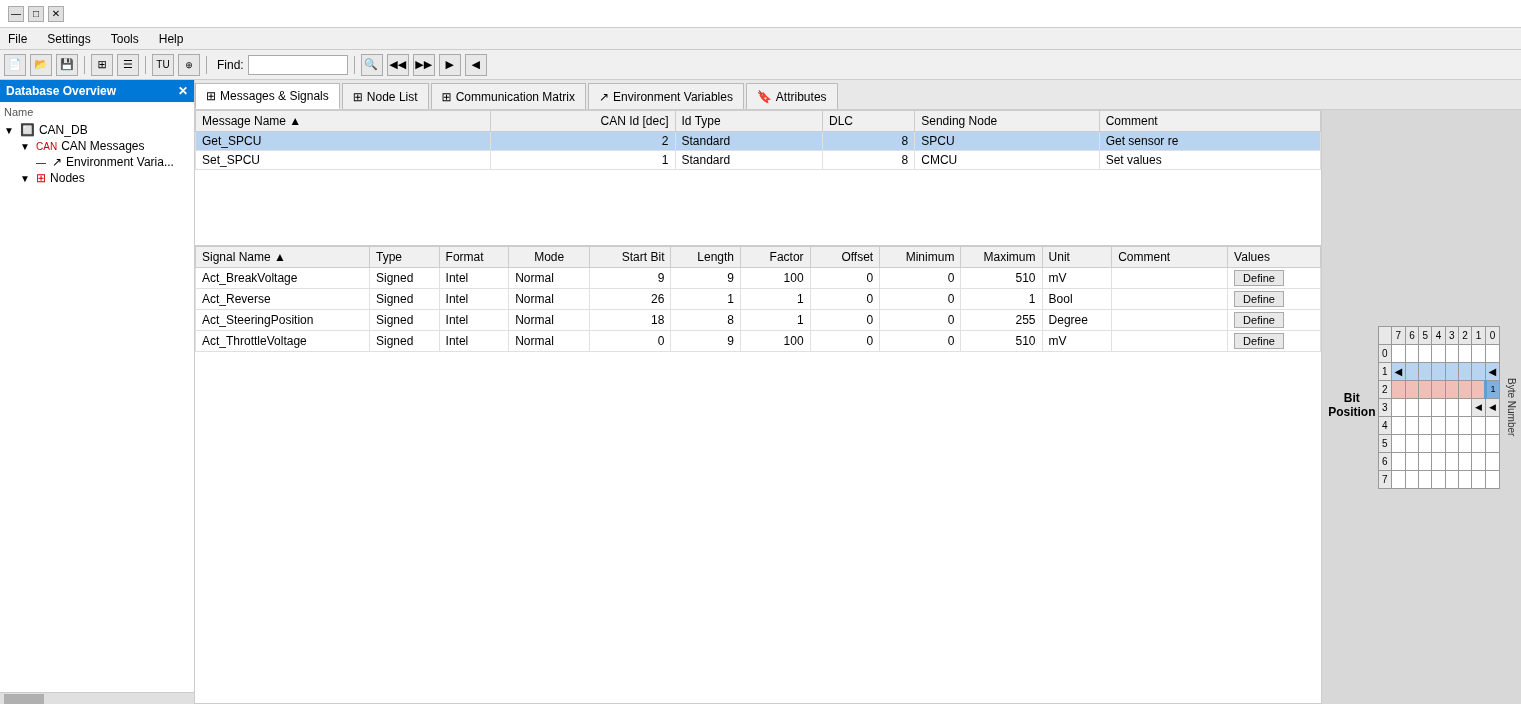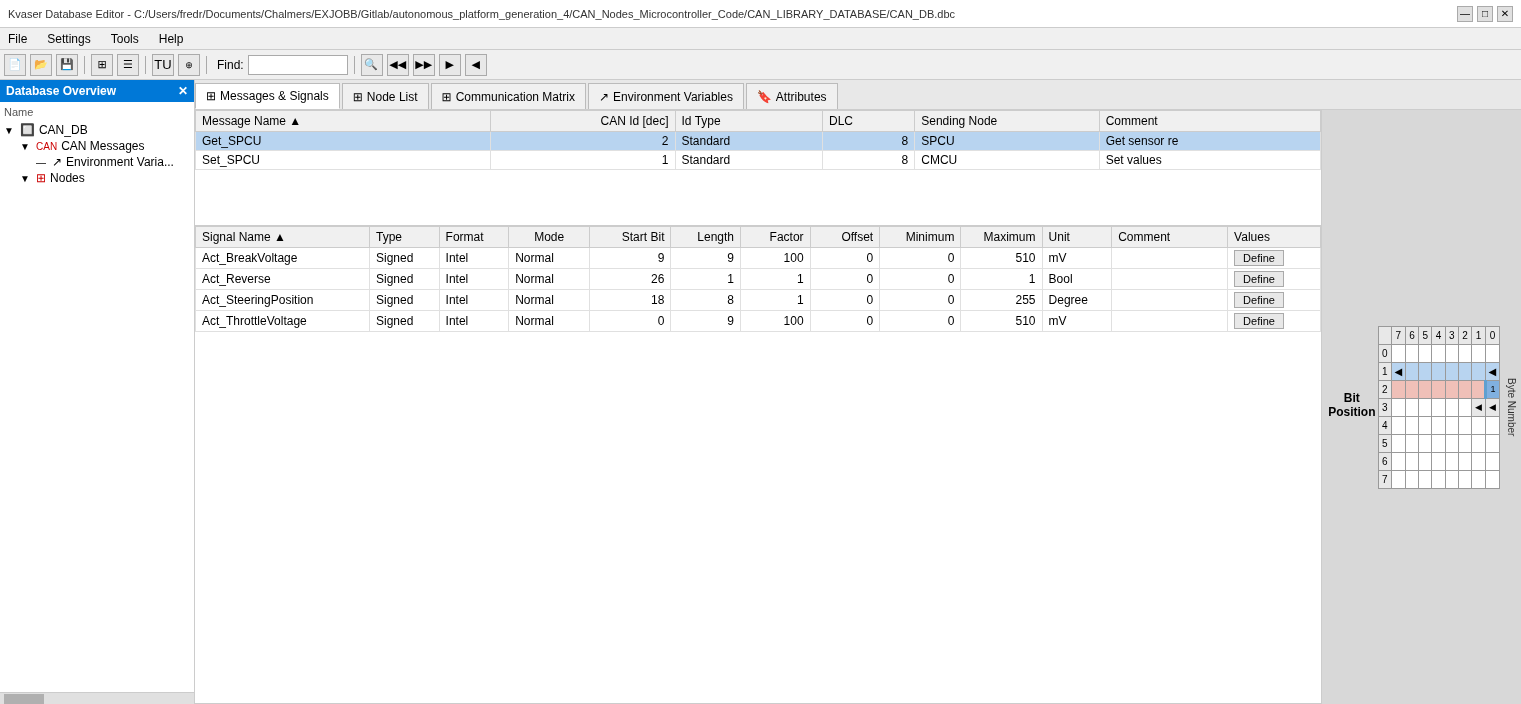--- a/index.html
+++ b/index.html
@@ -167,21 +167,21 @@
       padding: 2px 6px;
       white-space: nowrap;
     }
     .data-table tr.selected { background: #b8d4f0; padding-left: 38px; }
     .data-table td.num { text-align: right; }
     
     .table-section {
       overflow-y: auto;
       border-bottom: 1px solid #ccc;
     }
-    .messages-section { height: 116px; }
+    .messages-section { height: 136px; }
     .signals-section { flex: 1; overflow-y: auto; }
     .define-btn {
       border: 1px solid #aaa;
       background: #e8e8e8;
       padding: 1px 8px;
       cursor: pointer;
       font-size: 11px;
     }
     
     
@@ -218,21 +218,20 @@
     .bit-grid td.blue-mid { background: #80b0e0; }
     .bit-grid td.pink { background: #f0c0b8; }
     .bit-grid td.arrow { background: #e8e8e8; }
     .byte-num-col { background: #e8e8e8 !important; font-weight: normal; }
     .bit-grid-wrapper { display: flex; align-items: center; gap: 2px; }
   </style>
 </head>
 <body>
 
 <div class="title-bar">
-  <span class="title-bar-title">Kvaser Database Editor - C:/Users/fredr/Documents/Chalmers/EXJOBB/Gitlab/autonomous_platform_generation_4/CAN_Nodes_Microcontroller_Code/CAN_LIBRARY_DATABASE/CAN_DB.dbc</span>
   <div class="title-bar-controls">
     <button class="title-btn">—</button>
     <button class="title-btn">□</button>
     <button class="title-btn">✕</button>
   </div>
 </div>
 
 <div class="menu-bar">
   <span class="menu-item">File</span>
   <span class="menu-item">Settings</span>
@@ -241,21 +240,21 @@
 </div>
 
 <div class="toolbar">
   <button class="toolbar-btn">📄</button>
   <button class="toolbar-btn">📂</button>
   <button class="toolbar-btn">💾</button>
   <div class="toolbar-separator"></div>
   <button class="toolbar-btn">⊞</button>
   <button class="toolbar-btn">☰</button>
   <div class="toolbar-separator"></div>
-  <button class="toolbar-btn" style="font-size:13px;">TU</button>
+  <button class="toolbar-btn" style="font-size:10px;">TU</button>
   <button class="toolbar-btn" style="font-size:9px;">⊕</button>
   <div class="toolbar-separator"></div>
   <span class="find-label">Find:</span>
   <input class="find-input" type="text" value="" style="">
   <div class="toolbar-separator"></div>
   <button class="toolbar-btn">🔍</button>
   <button class="toolbar-btn">◀◀</button>
   <button class="toolbar-btn">▶▶</button>
   <button class="toolbar-btn">▶</button>
   <button class="toolbar-btn">◀</button>

